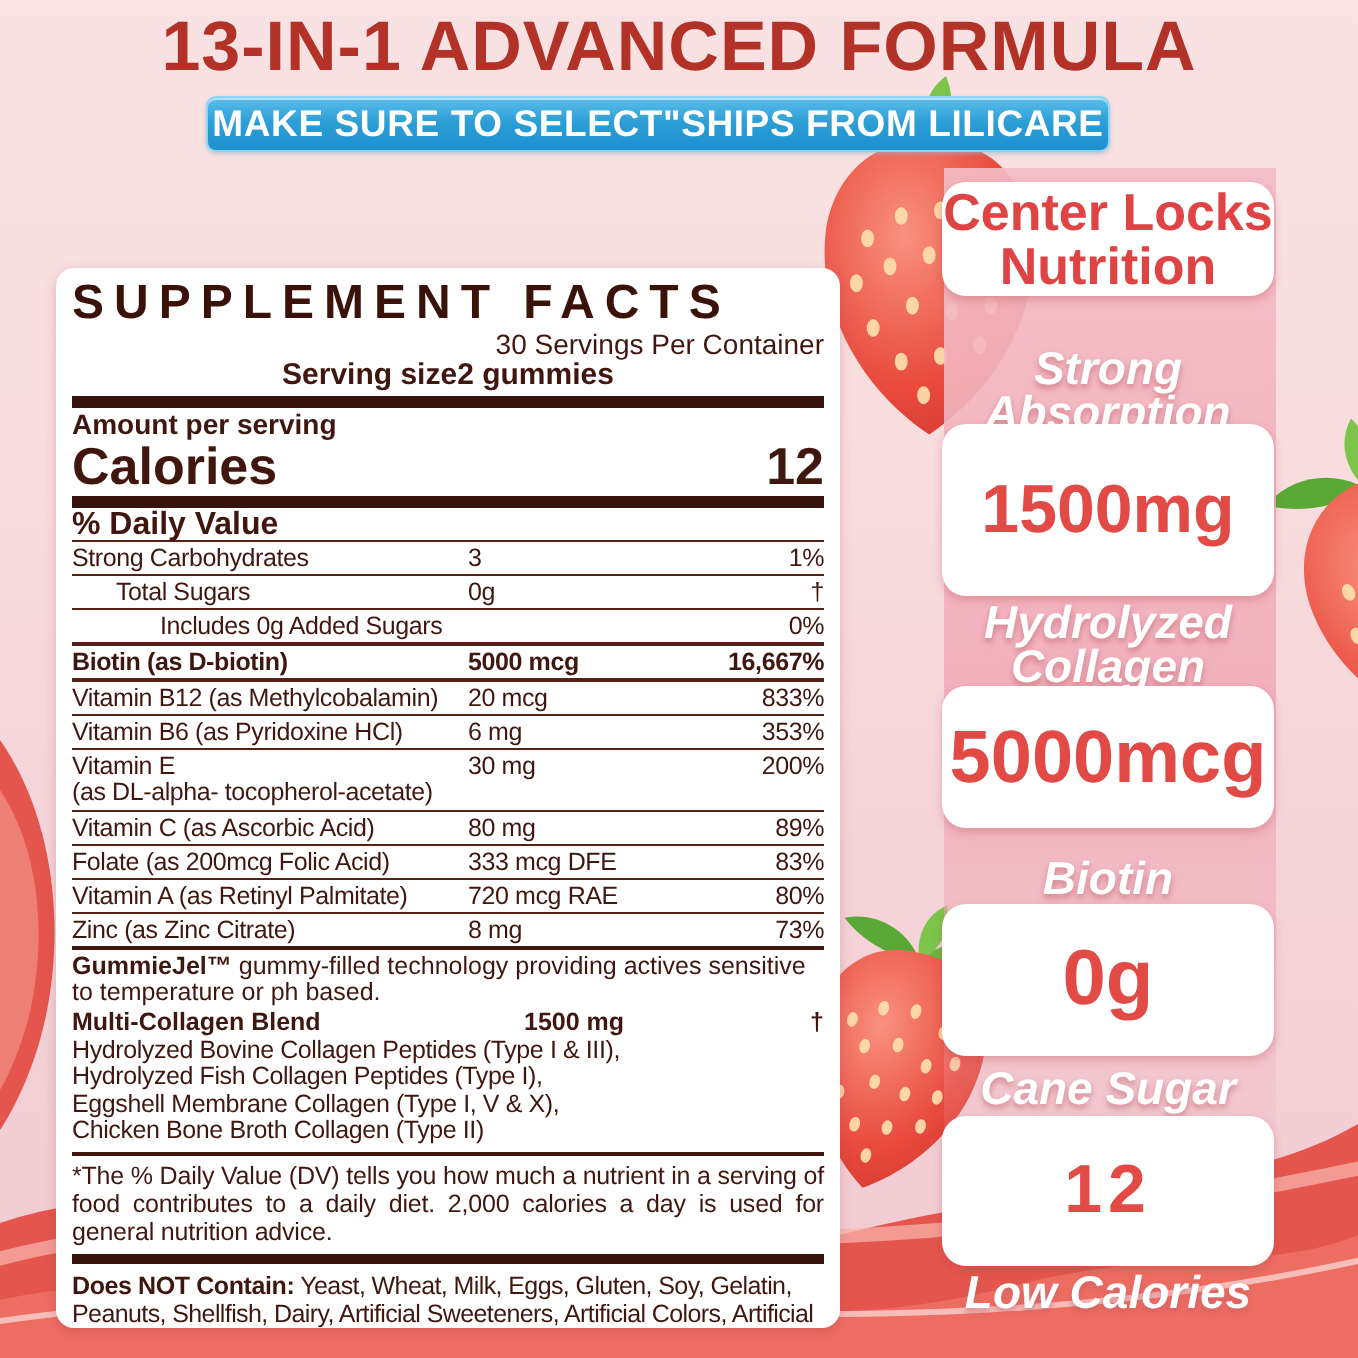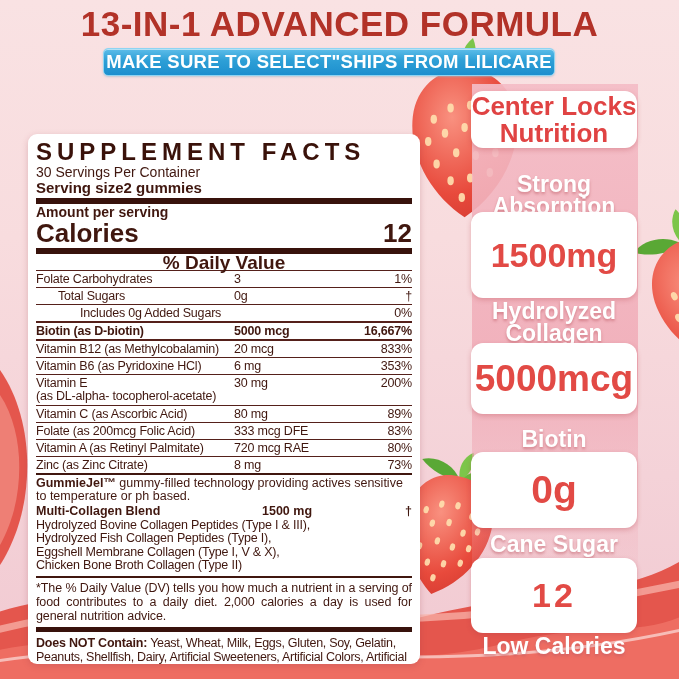--- a/index.html
+++ b/index.html
@@ -33,26 +33,26 @@
   .banner span { color:#fff; font-weight:bold; font-size:18.5px; letter-spacing:.3px; }
 
   
   .facts-panel {
     position:absolute; left:28px; top:86px; width:392px; bottom:15px;
     background:#fff; border-radius:9px; padding:5px 8px 6px 8px;
     box-shadow:0 2px 6px rgba(150,60,70,.25);
     color:#40170f; overflow:hidden;margin-top:48px;
   }
   .sf-title { font-size:24px; line-height:25px; font-weight:bold; letter-spacing:5px; color:#3a120a; white-space:nowrap; }
-  .sf-servings { font-size:14px; line-height:16px; }
-  .sf-serving-line { display:flex; justify-content:flex-start; font-size:15px; line-height:16px; font-weight:bold; }
+  .sf-servings { font-size:14px; line-height:16px;text-align:right; }
+  .sf-serving-line { display:flex; justify-content:center; font-size:15px; line-height:16px; font-weight:bold; }
   .bar  { height:6px; background:#38120c; margin:2px 0 1px 0; }
   .sf-aps { font-size:14px; line-height:15px; font-weight:bold; }
   .sf-cal { display:flex; justify-content:space-between; align-items:flex-end; font-size:26px; line-height:26px; font-weight:bold; }
-  .sf-dv { font-size:19px; line-height:15px; font-weight:bold; text-align:center; }
+  .sf-dv { font-size:16px; line-height:15px; font-weight:bold; text-align:left; }
 
   .r { border-top:1px solid #55201a; padding:1px 0; font-size:12.5px; line-height:14px; letter-spacing:-.2px; }
   .rline { display:flex; align-items:flex-start; }
   .c-name { flex:1; white-space:nowrap; }
   .c-amt  { width:118px; flex-shrink:0; white-space:nowrap; }
   .c-dv   { width:60px; flex-shrink:0; text-align:right; white-space:nowrap; }
   .rsub   { font-size:12.5px; line-height:13.5px; }
   .bold   { font-weight:bold; }
   .ind1 .c-name { padding-left:22px; }
   .ind2 .c-name { padding-left:44px; }
@@ -75,20 +75,21 @@
     background:#fff; border-radius:12px;
     display:flex; align-items:center; justify-content:center; text-align:center;
     box-shadow:0 2px 5px rgba(180,60,70,.3);
   }
   .co-heading { font-size:26px; line-height:27px; font-weight:bold; color:#e04343; }
   .co-value   { font-weight:bold; color:#e24a45; }
   .co-label   {
     position:absolute; left:0; right:0; text-align:center;
     font-size:23px; line-height:22px; font-weight:bold; color:#fff;
     text-shadow:0 2px 3px rgba(190,90,100,.6);
+    font-style:italic;
   }
   .p-brand { top:4px;   height:57px; }
   .p-sub   { top:86px;  }
   .p-v0    { top:125px; height:86px; font-size:34px; }
   .p-l0    { top:213px; }
   .p-v1    { top:256px; height:71px; font-size:37px; }
   .p-l1    { top:341px; }
   .p-v2    { top:365px; height:76px; font-size:39px; }
   .p-l2    { top:446px; }
   .p-v3    { top:471px; height:75px; font-size:34px; letter-spacing:3px; }
@@ -164,21 +165,21 @@
     <div class="sf-aps">Amount per serving</div>
     <div class="sf-cal">
       <span>Calories</span>
       <span>12</span>
     </div>
     <div class="bar"></div>
     <div class="sf-dv">% Daily Value</div>
 
     <div class="r">
         <div class="rline">
-      <span class="c-name">Folate Carbohydrates</span>
+      <span class="c-name">Strong Carbohydrates</span>
       <span class="c-amt">3</span>
       <span class="c-dv">1%</span>
         </div>
       </div>
     <div class="r ind1">
         <div class="rline">
       <span class="c-name">Total Sugars</span>
       <span class="c-amt">0g</span>
       <span class="c-dv">†</span>
         </div>

